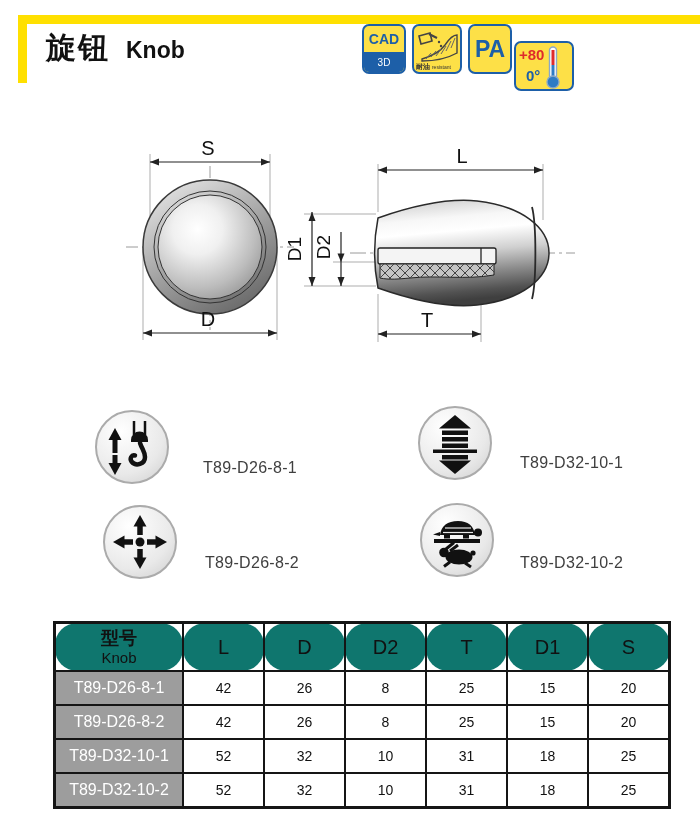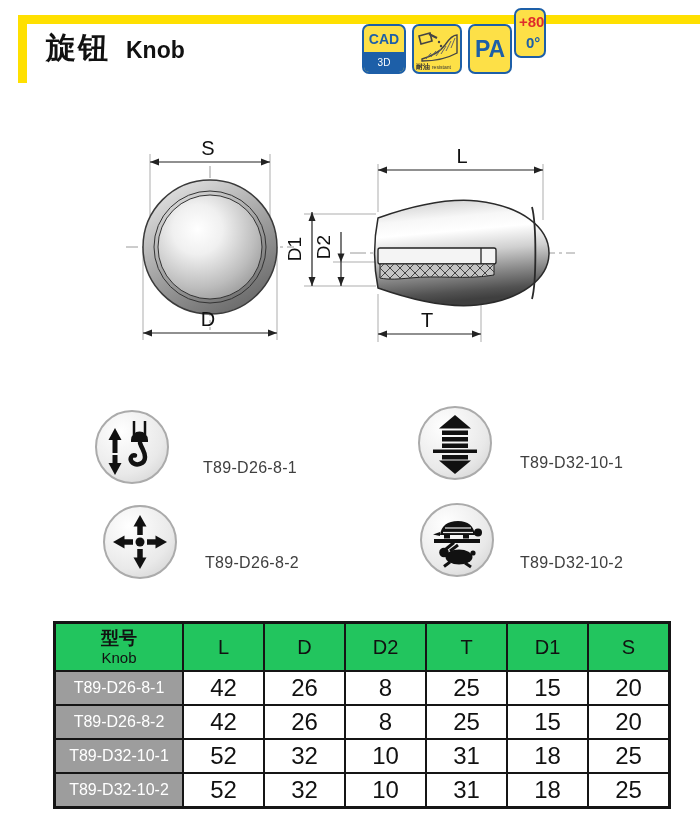--- a/index.html
+++ b/index.html
@@ -16,38 +16,38 @@
   #badge-cad{left:362px;top:24px;width:44px;height:50px;}
   #badge-cad .top{height:26px;display:flex;align-items:center;justify-content:center;
                   color:#1D5FA8;font-weight:bold;font-size:14px;}
   #badge-cad .bot{height:20px;background:#1D5FA8;display:flex;align-items:center;justify-content:center;
                   color:#fff;font-weight:normal;font-size:10px;}
   #badge-oil{left:412px;top:24px;width:50px;height:50px;}
   #badge-oil .cap{position:absolute;left:2px;bottom:0px;font-size:7px;color:#333;white-space:nowrap;font-weight:bold;}
   #badge-oil .cap small{font-size:5px;font-weight:normal;}
   #badge-pa{left:468px;top:24px;width:44px;height:50px;display:flex;align-items:center;justify-content:center;
             color:#1D5FA8;font-weight:bold;font-size:23px;}
-  #badge-temp{left:514px;top:8px;width:32px;height:50px;}
+  #badge-temp{left:514px;top:41px;width:60px;height:50px;}
   #badge-temp .hi{position:absolute;left:3px;top:3px;color:#DF2B2B;font-weight:bold;font-size:15px;}
   #badge-temp .lo{position:absolute;left:10px;top:24px;color:#1D5FA8;font-weight:bold;font-size:15px;}
   #block-t89{left:565px;top:15px;width:135px;height:53px;background:#FFE000;
              display:flex;align-items:center;justify-content:center;}
   #block-t89 span{font-size:32px;font-weight:bold;color:#111;}
   
   .variant-label{font-size:16px;color:#3F3F3F;letter-spacing:.3px;white-space:nowrap;}
   
   #spec-table{left:53px;top:621px;}
   #spec-table table{border-collapse:collapse;border:3px solid #151515;}
   #spec-table th,#spec-table td{border:2px solid #151515;text-align:center;vertical-align:middle;padding:0;}
-  #spec-table th{background:#22c55e;font-weight:normal;height:46px;font-size:20px;}
+  #spec-table th{background:#0f766e;font-weight:normal;height:46px;font-size:20px;border-radius:22px;}
   #spec-table th.model-h{width:126px;font-size:18px;line-height:1.15;}
   #spec-table th.model-h .zh{font-weight:bold;font-size:18px;}
   #spec-table th.model-h .en{font-size:15px;}
   #spec-table th.dim{width:79px;}
-  #spec-table td{height:32px;font-size:24px;background:#fff;}
+  #spec-table td{height:32px;font-size:14px;background:#fff;}
   #spec-table td.model{background:#9D9D9D;color:#fff;font-size:16px;}
 </style>
 </head>
 <body>
 
 <div id="page">
 
   <div class="abs" id="bar-top"></div>
   <div class="abs" id="bar-left"></div>
 

